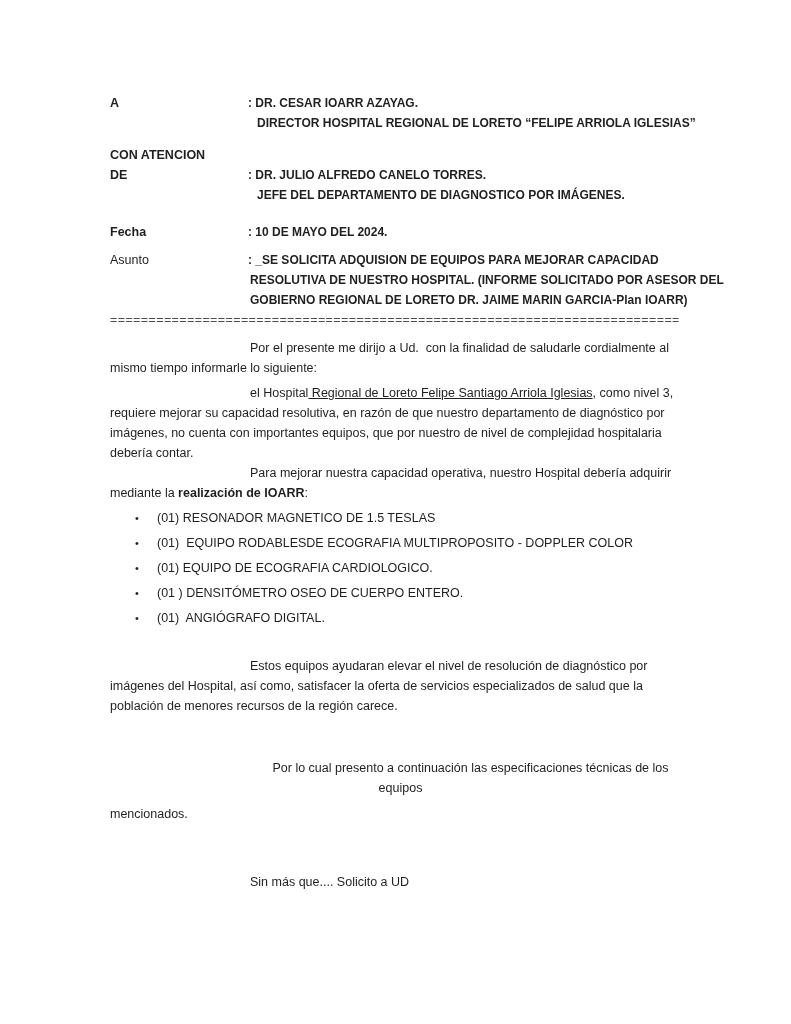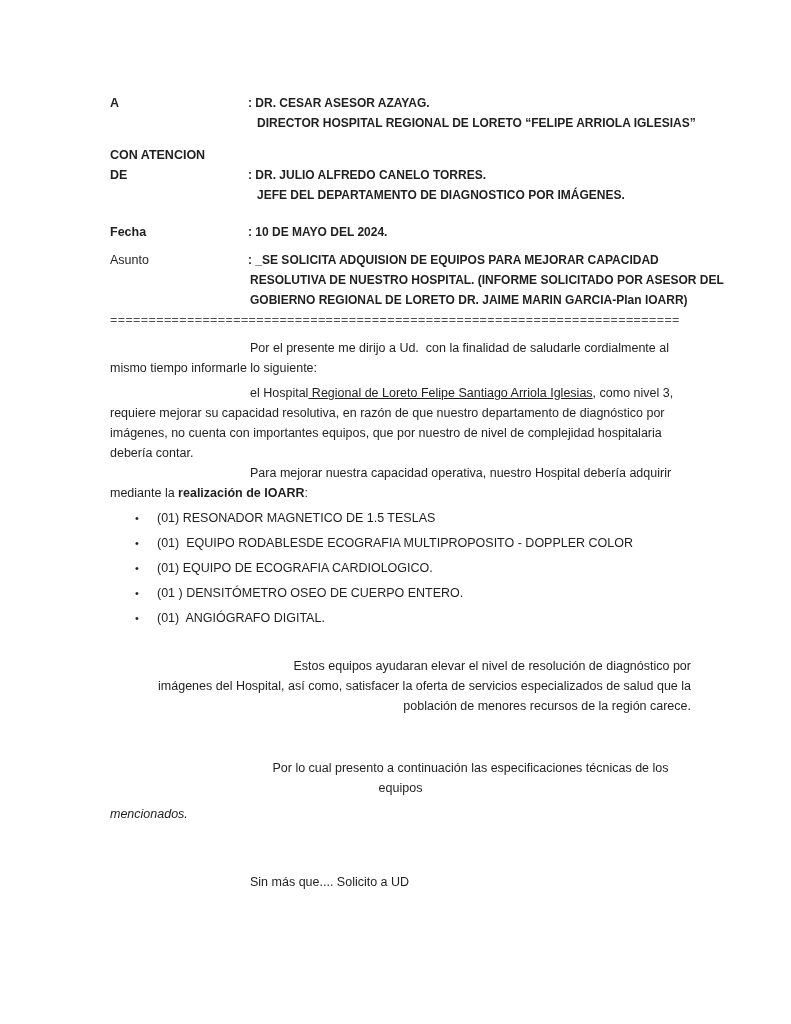--- a/index.html
+++ b/index.html
@@ -25,34 +25,34 @@
   .indent{text-indent:140px;}
   .p1{margin-top:8px;}
   .p2{margin-top:5px;}
   .p3{margin-top:0;}
   .uline{text-decoration:underline;}
   .boldrun{font-weight:bold;}
   ul.bullets{list-style:none;margin:5px 0 0 0;padding:0 0 0 25px;}
   ul.bullets li{display:flex;margin-bottom:5px;}
   ul.bullets .dot{width:22px;flex:0 0 22px;font-size:11px;}
   ul.bullets .btxt{white-space:pre-wrap;}
-  .p4{margin-top:28px;text-align:right;}
+  .p4{margin-top:28px;}
   .p5{margin-top:42px;text-align:center;}
-  .p5b{margin-top:6px;font-style:italic;}
+  .p5b{margin-top:6px;}
   .closing{margin-top:48px;padding-left:140px;}
 </style>
 </head>
 <body>
 
 <div class="page">
 
   <div class="hrow mb12">
     <div class="label">A</div>
     <div class="hval">
-      <div><span>:</span> <span>DR. CESAR ASESOR AZAYAG.</span></div>
+      <div><span>:</span> <span>DR. CESAR IOARR AZAYAG.</span></div>
       <div class="l2">DIRECTOR HOSPITAL REGIONAL DE LORETO “FELIPE ARRIOLA IGLESIAS”</div>
     </div>
   </div>
 
   <div class="hrow mb5">
     <div class="label">CON ATENCION</div>
     <div class="hval">
     </div>
   </div>
 

